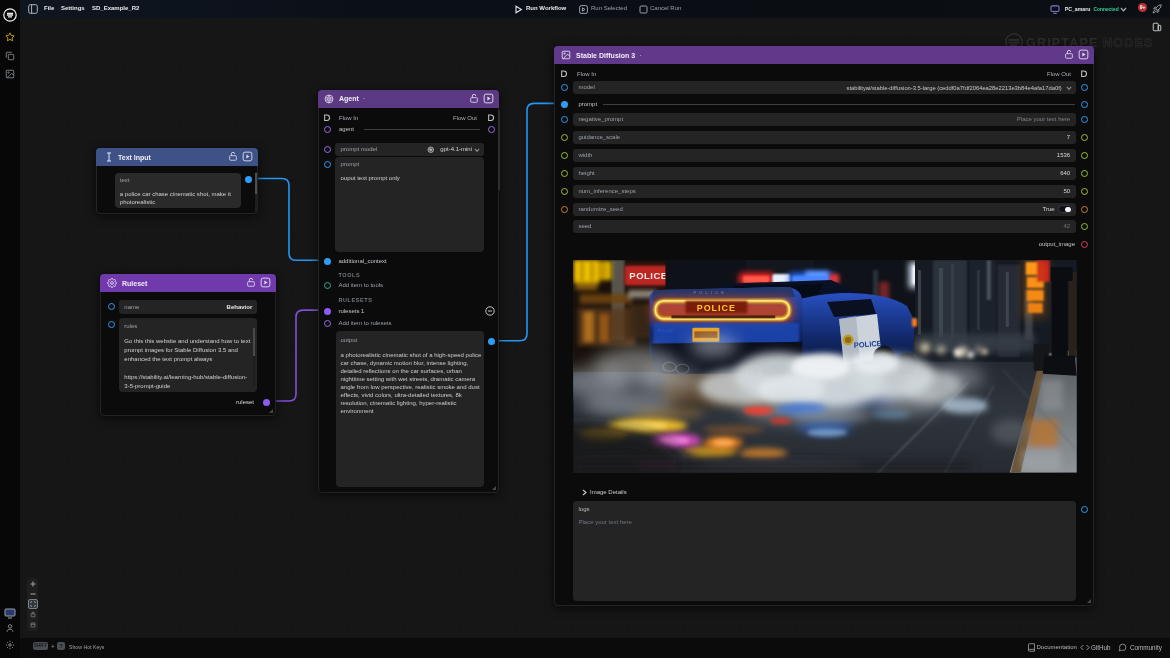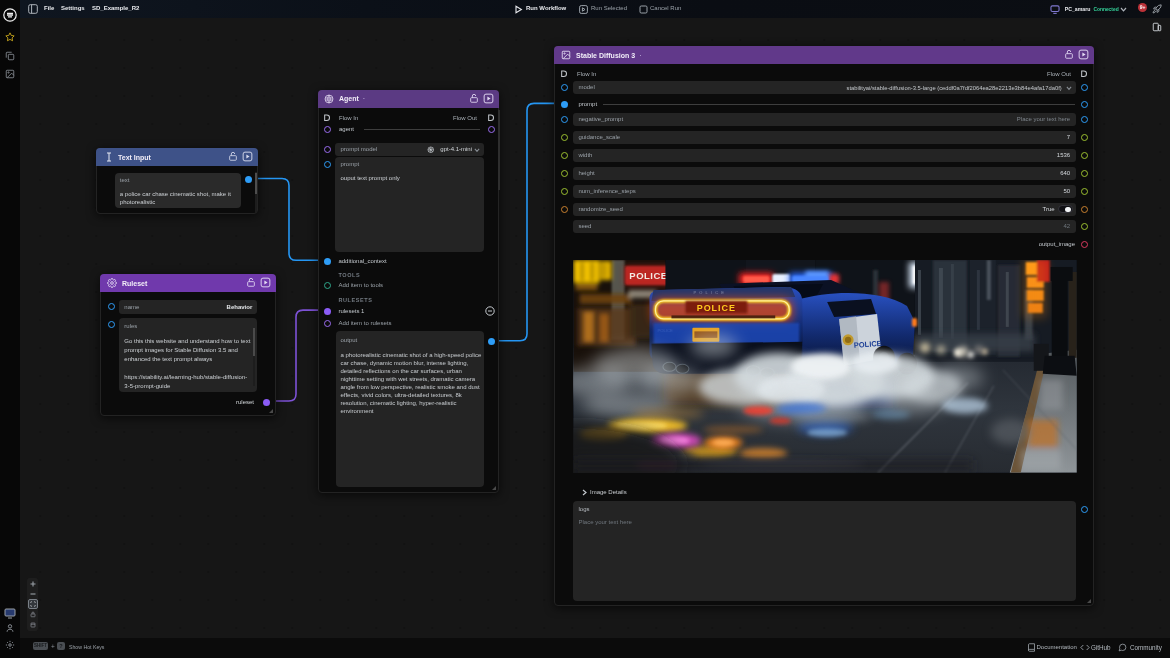--- a/index.html
+++ b/index.html
@@ -131,20 +131,28 @@
     <svg class="abs" style="left:1060px;top:5px;" width="10" height="9" viewBox="0 0 24 20" fill="none" stroke="#aab0b7" stroke-width="2">
       <path d="M8 4 L2 10 L8 16 M16 4 L22 10 L16 16"></path>
     </svg>
     <span class="abs" style="left:1071px;top:6px;font-size:6.3px;color:#b4bac0;">GitHub</span>
     <svg class="abs" style="left:1098px;top:5px;" width="9" height="9" viewBox="0 0 24 24" fill="none" stroke="#aab0b7" stroke-width="2">
       <path d="M21 11.5a8.38 8.38 0 0 1-8.5 8.5 8.5 8.5 0 0 1-3.8-.9L3 21l1.9-5.7a8.38 8.38 0 0 1-.9-3.8 8.5 8.5 0 0 1 8.5-8.5 8.38 8.38 0 0 1 8.5 8.5z"></path>
     </svg>
     <span class="abs" style="left:1110px;top:6px;font-size:6.3px;color:#b4bac0;">Community</span>
   </div>
 
+  <div class="abs" id="watermark" style="left:1002px; top:33px; z-index:1;">
+    <svg width="165" height="22" viewBox="0 0 165 22" fill="none">
+      <circle cx="12" cy="9" r="8.2" stroke="#2c2c2c" stroke-width="1.6"></circle>
+      <path d="M6.5 7 H17.5 M6.5 9.6 H17.5 M8.5 12.2 H15.5" stroke="#2c2c2c" stroke-width="1.8"></path>
+      <text x="24" y="14" font-family="Liberation Sans, sans-serif" font-size="12.5" font-weight="bold" letter-spacing="1.2" fill="#2c2c2c">GRIPTAPE</text>
+      <text x="101" y="14" font-family="Liberation Sans, sans-serif" font-size="12.5" font-weight="bold" letter-spacing="1.2" fill="none" stroke="#2c2c2c" stroke-width="0.7">NODES</text>
+    </svg>
+  </div>
 
   <svg class="abs" style="left:1152px;top:22px;z-index:1;" width="10" height="10" viewBox="0 0 24 24" fill="none" stroke="#cfd3d8" stroke-width="2.2">
     <rect x="3" y="3" width="12" height="18" rx="2"></rect>
       <rect x="15" y="8" width="6" height="13" rx="1.5"></rect>
   </svg>
 
   <svg class="abs" width="1170" height="658" style="left:0;top:0; z-index:2;" fill="none">
     <path d="M 247.4 178.5 H 282 Q 289 178.5 289 185.5 V 253.3 Q 289 260.3 296 260.3 H 326.3" stroke="#2596f3" stroke-width="1.6"></path>
     <path d="M 265.5 401 H 289 Q 296 401 296 394 V 317.1 Q 296 310.1 303 310.1 H 326.3" stroke="#7d52d6" stroke-width="1.6"></path>
     <path d="M 490.5 340.7 H 520 Q 527 340.7 527 333.7 V 110.4 Q 527 103.4 534 103.4 H 563.5" stroke="#2596f3" stroke-width="1.6"></path>

